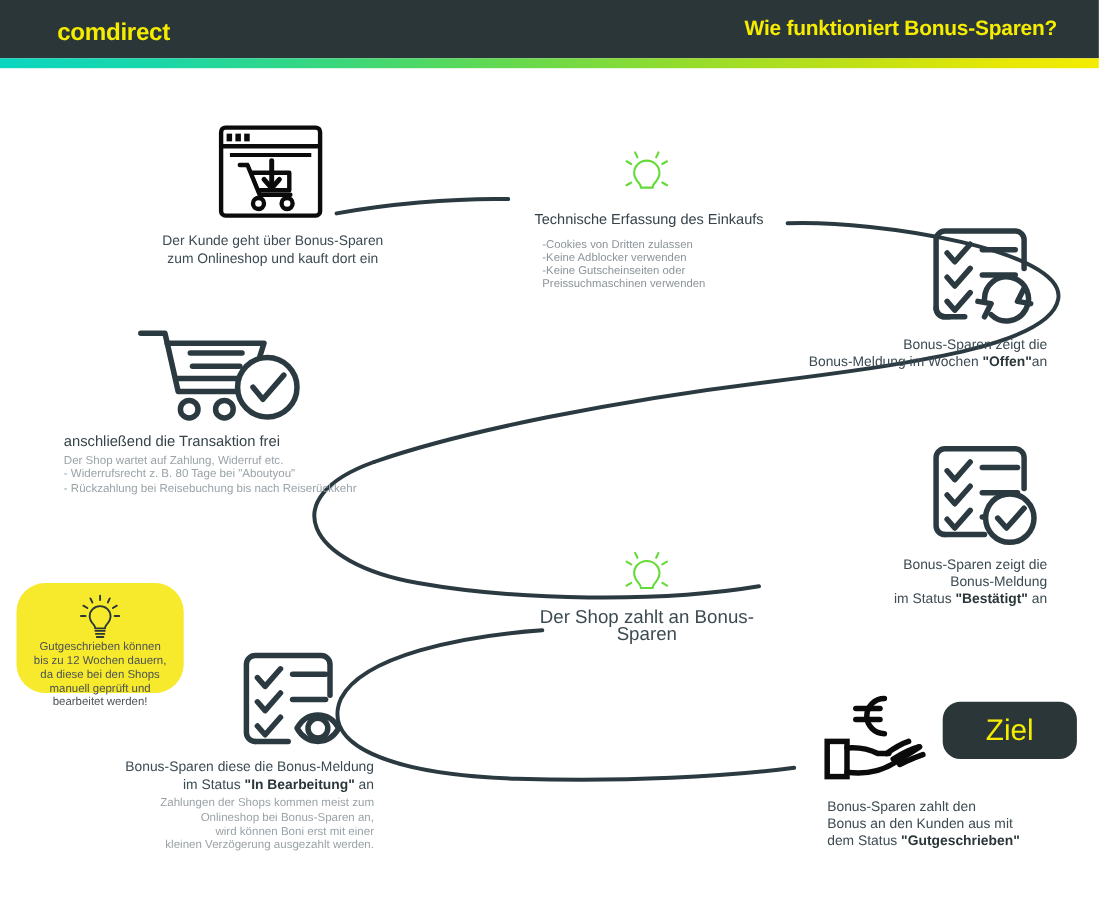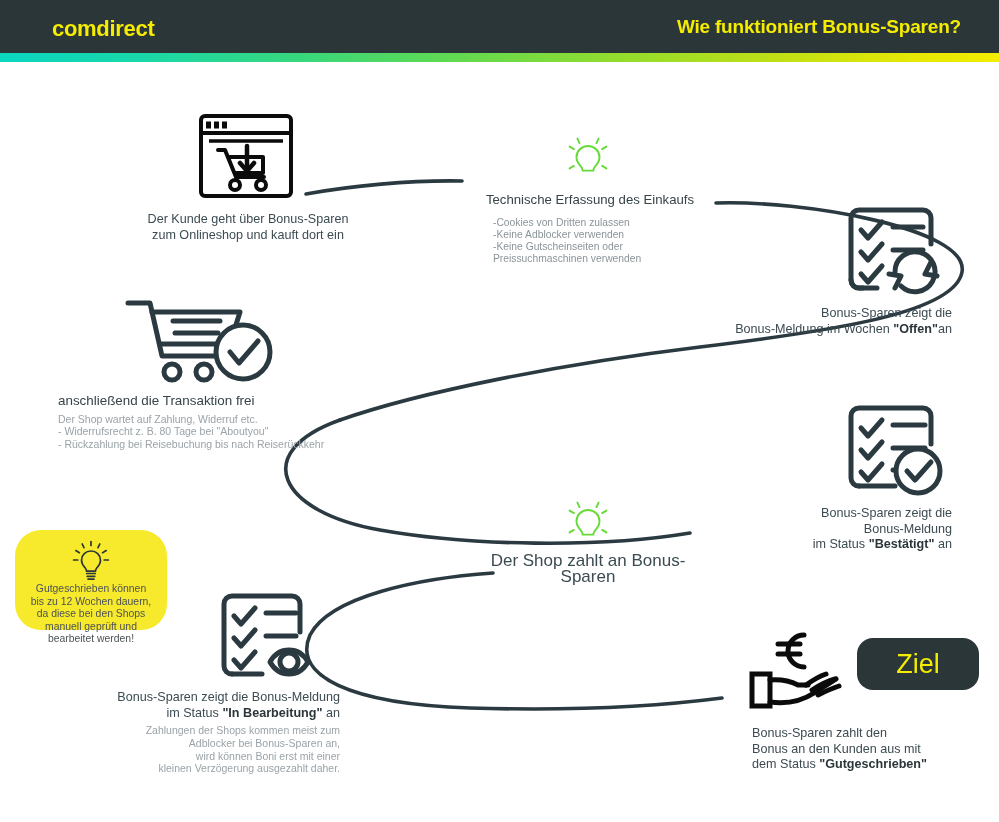--- a/index.html
+++ b/index.html
@@ -299,30 +299,30 @@
       <path d="M16,72 l7,8 l14,-16" stroke="#2b3a40" stroke-width="5" stroke-linecap="round" stroke-linejoin="round" fill="none"></path>
       <line x1="48" y1="25" x2="78" y2="25" stroke="#2b3a40" stroke-width="5" stroke-linecap="round"></line>
       <line x1="48" y1="48" x2="78" y2="48" stroke="#2b3a40" stroke-width="5" stroke-linecap="round"></line>
 
       <path d="M52,74 c9,-16 29,-16 38,0 c-9,16 -29,16 -38,0 z" stroke="#2b3a40" stroke-width="5" stroke-linejoin="round" fill="#fff"></path>
       <circle cx="71" cy="74" r="9" stroke="#2b3a40" stroke-width="5" fill="#fff"></circle>
     </svg>
   </div>
   <div class="tblock" style="left:40px; top:690px; width:300px;">
     <div class="t-main rt">
-      <div>Bonus-Sparen zeigt die Bonus-Meldung</div>
+      <div>Bonus-Sparen diese die Bonus-Meldung</div>
       <div>
         <span>im Status </span><span class="bold">"In Bearbeitung"</span><span> an</span>
       </div>
     </div>
     <div class="t-sub2 rt" style="margin-top:3px;">
       <div>Zahlungen der Shops kommen meist zum</div>
-      <div>Adblocker bei Bonus-Sparen an,</div>
+      <div>Onlineshop bei Bonus-Sparen an,</div>
       <div>wird können Boni erst mit einer</div>
-      <div>kleinen Verzögerung ausgezahlt daher.</div>
+      <div>kleinen Verzögerung ausgezahlt werden.</div>
     </div>
   </div>
 
   <div class="icon-box" style="left:748px; top:630px;">
     <svg width="110" height="80" viewBox="0 0 110 80" fill="none" xmlns="http://www.w3.org/2000/svg">
 
       <path d="M56,5 a16,16 0 1 0 0,32" stroke="#0b0b0b" stroke-width="5" stroke-linecap="round" fill="none"></path>
       <line x1="30" y1="14" x2="52" y2="14" stroke="#0b0b0b" stroke-width="5" stroke-linecap="round"></line>
       <line x1="30" y1="24" x2="52" y2="24" stroke="#0b0b0b" stroke-width="5" stroke-linecap="round"></line>
 

